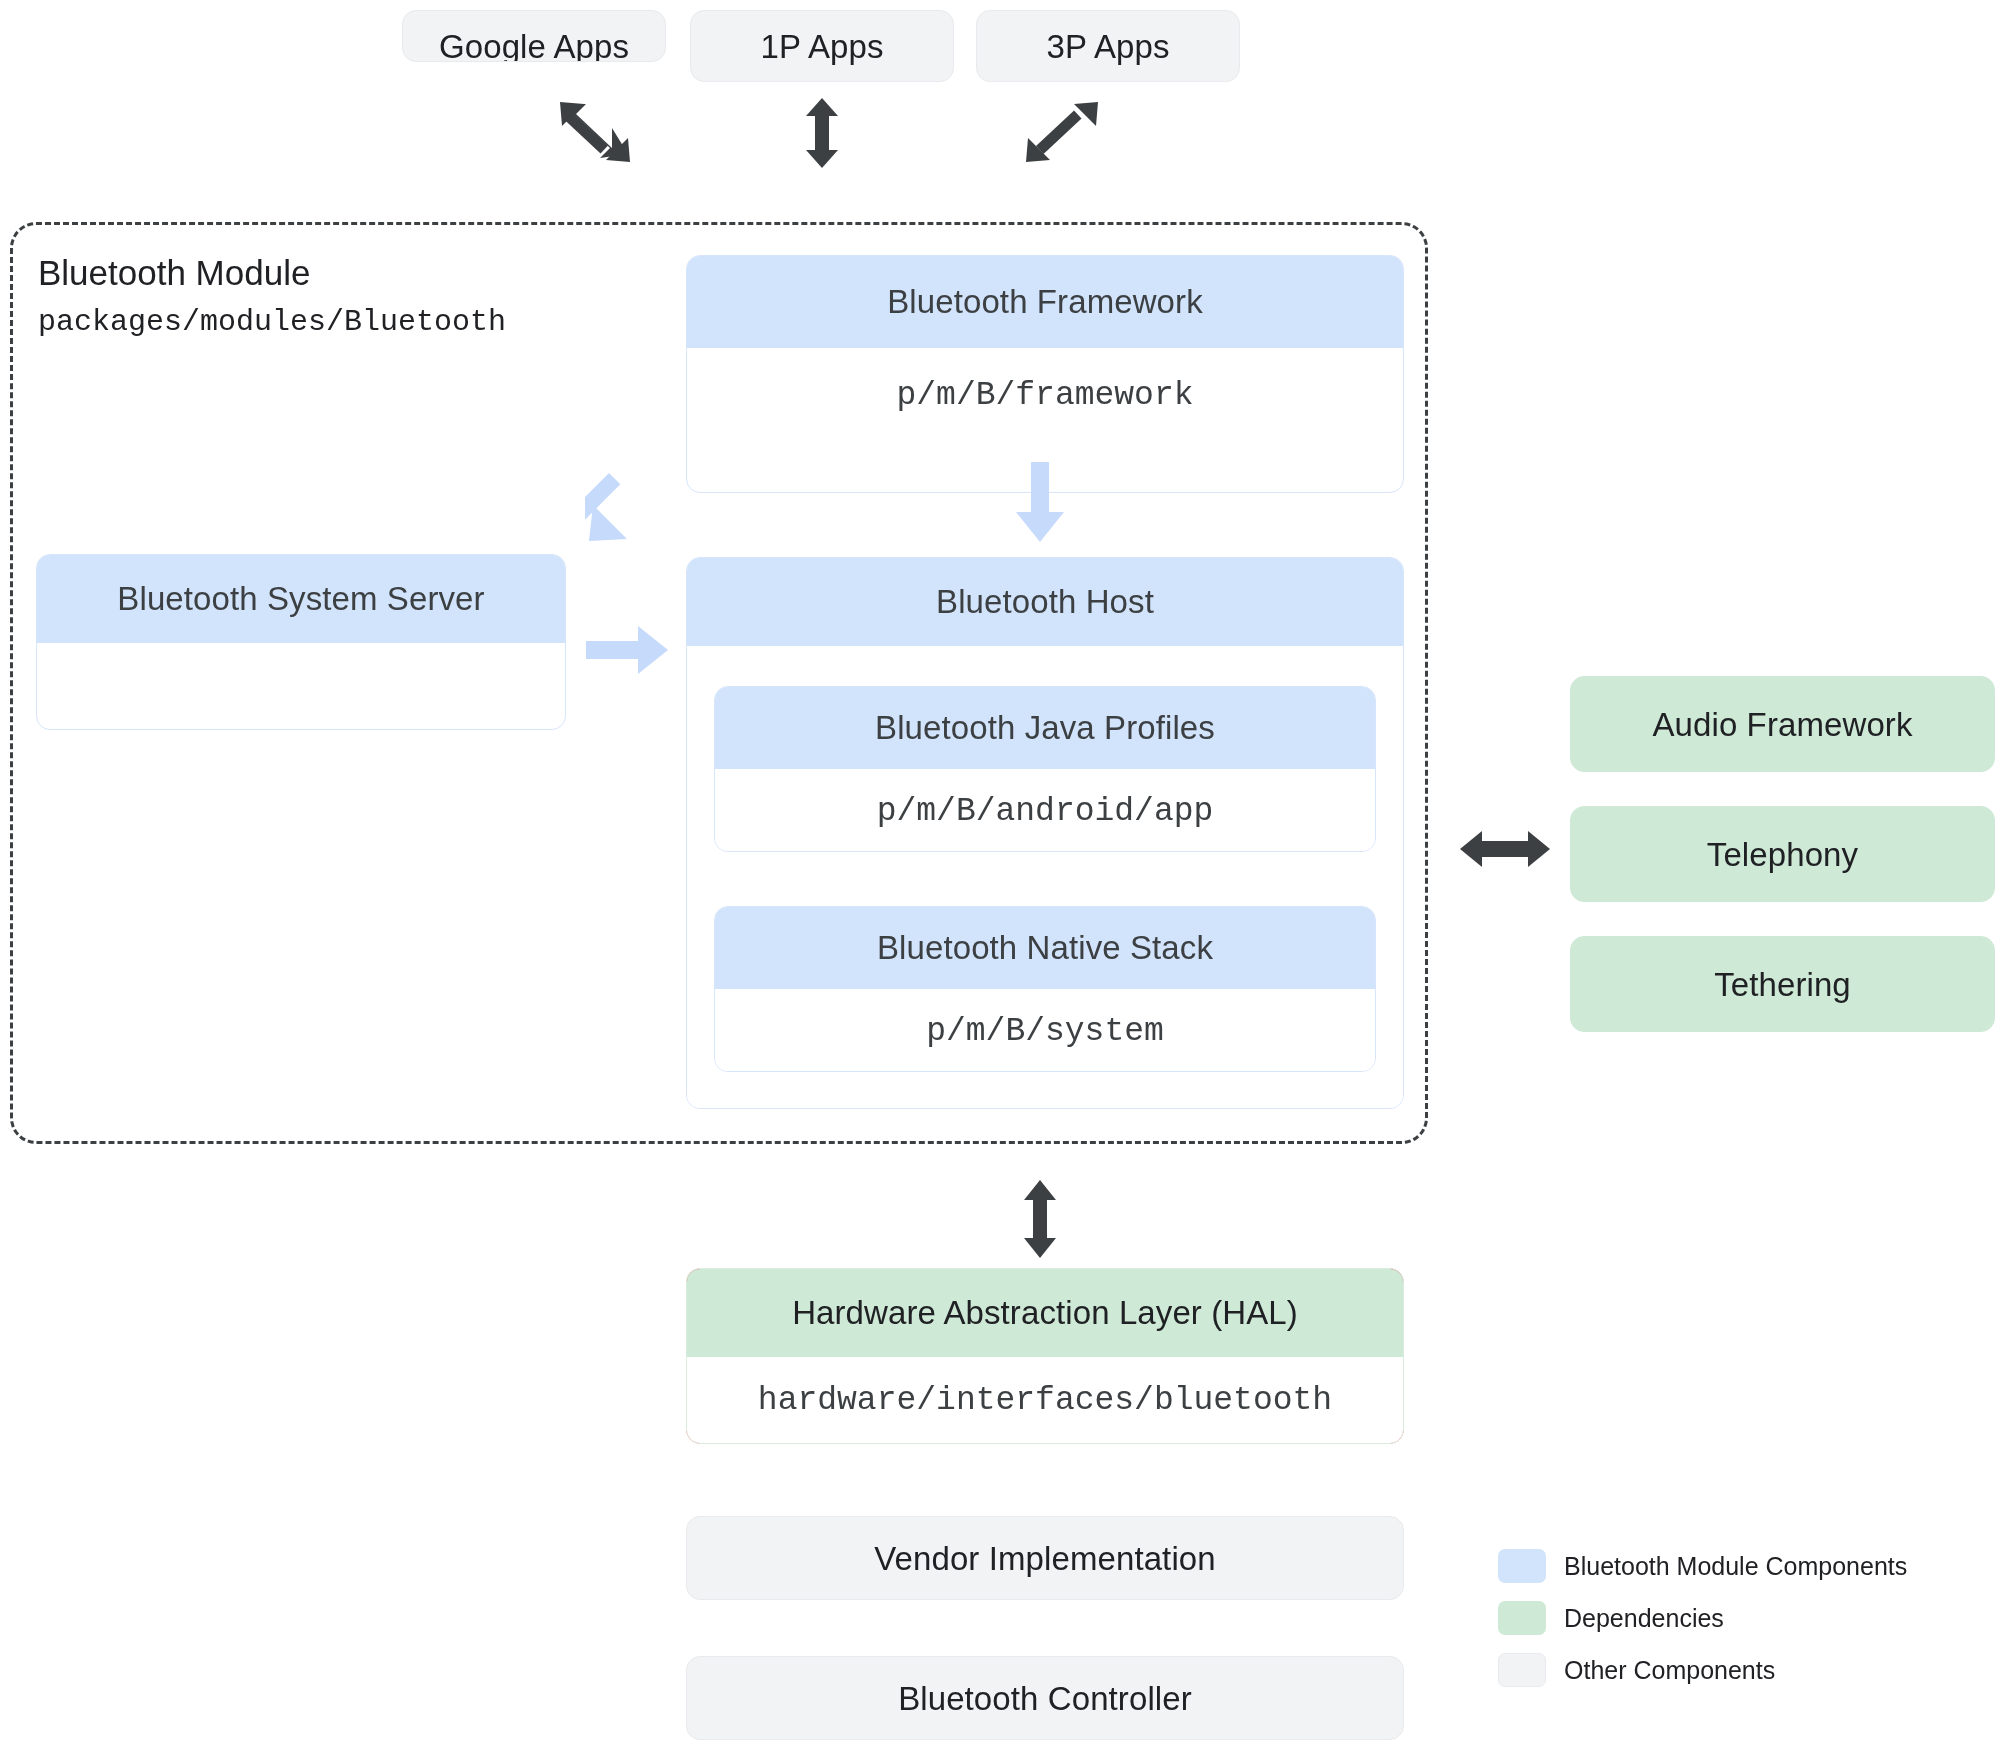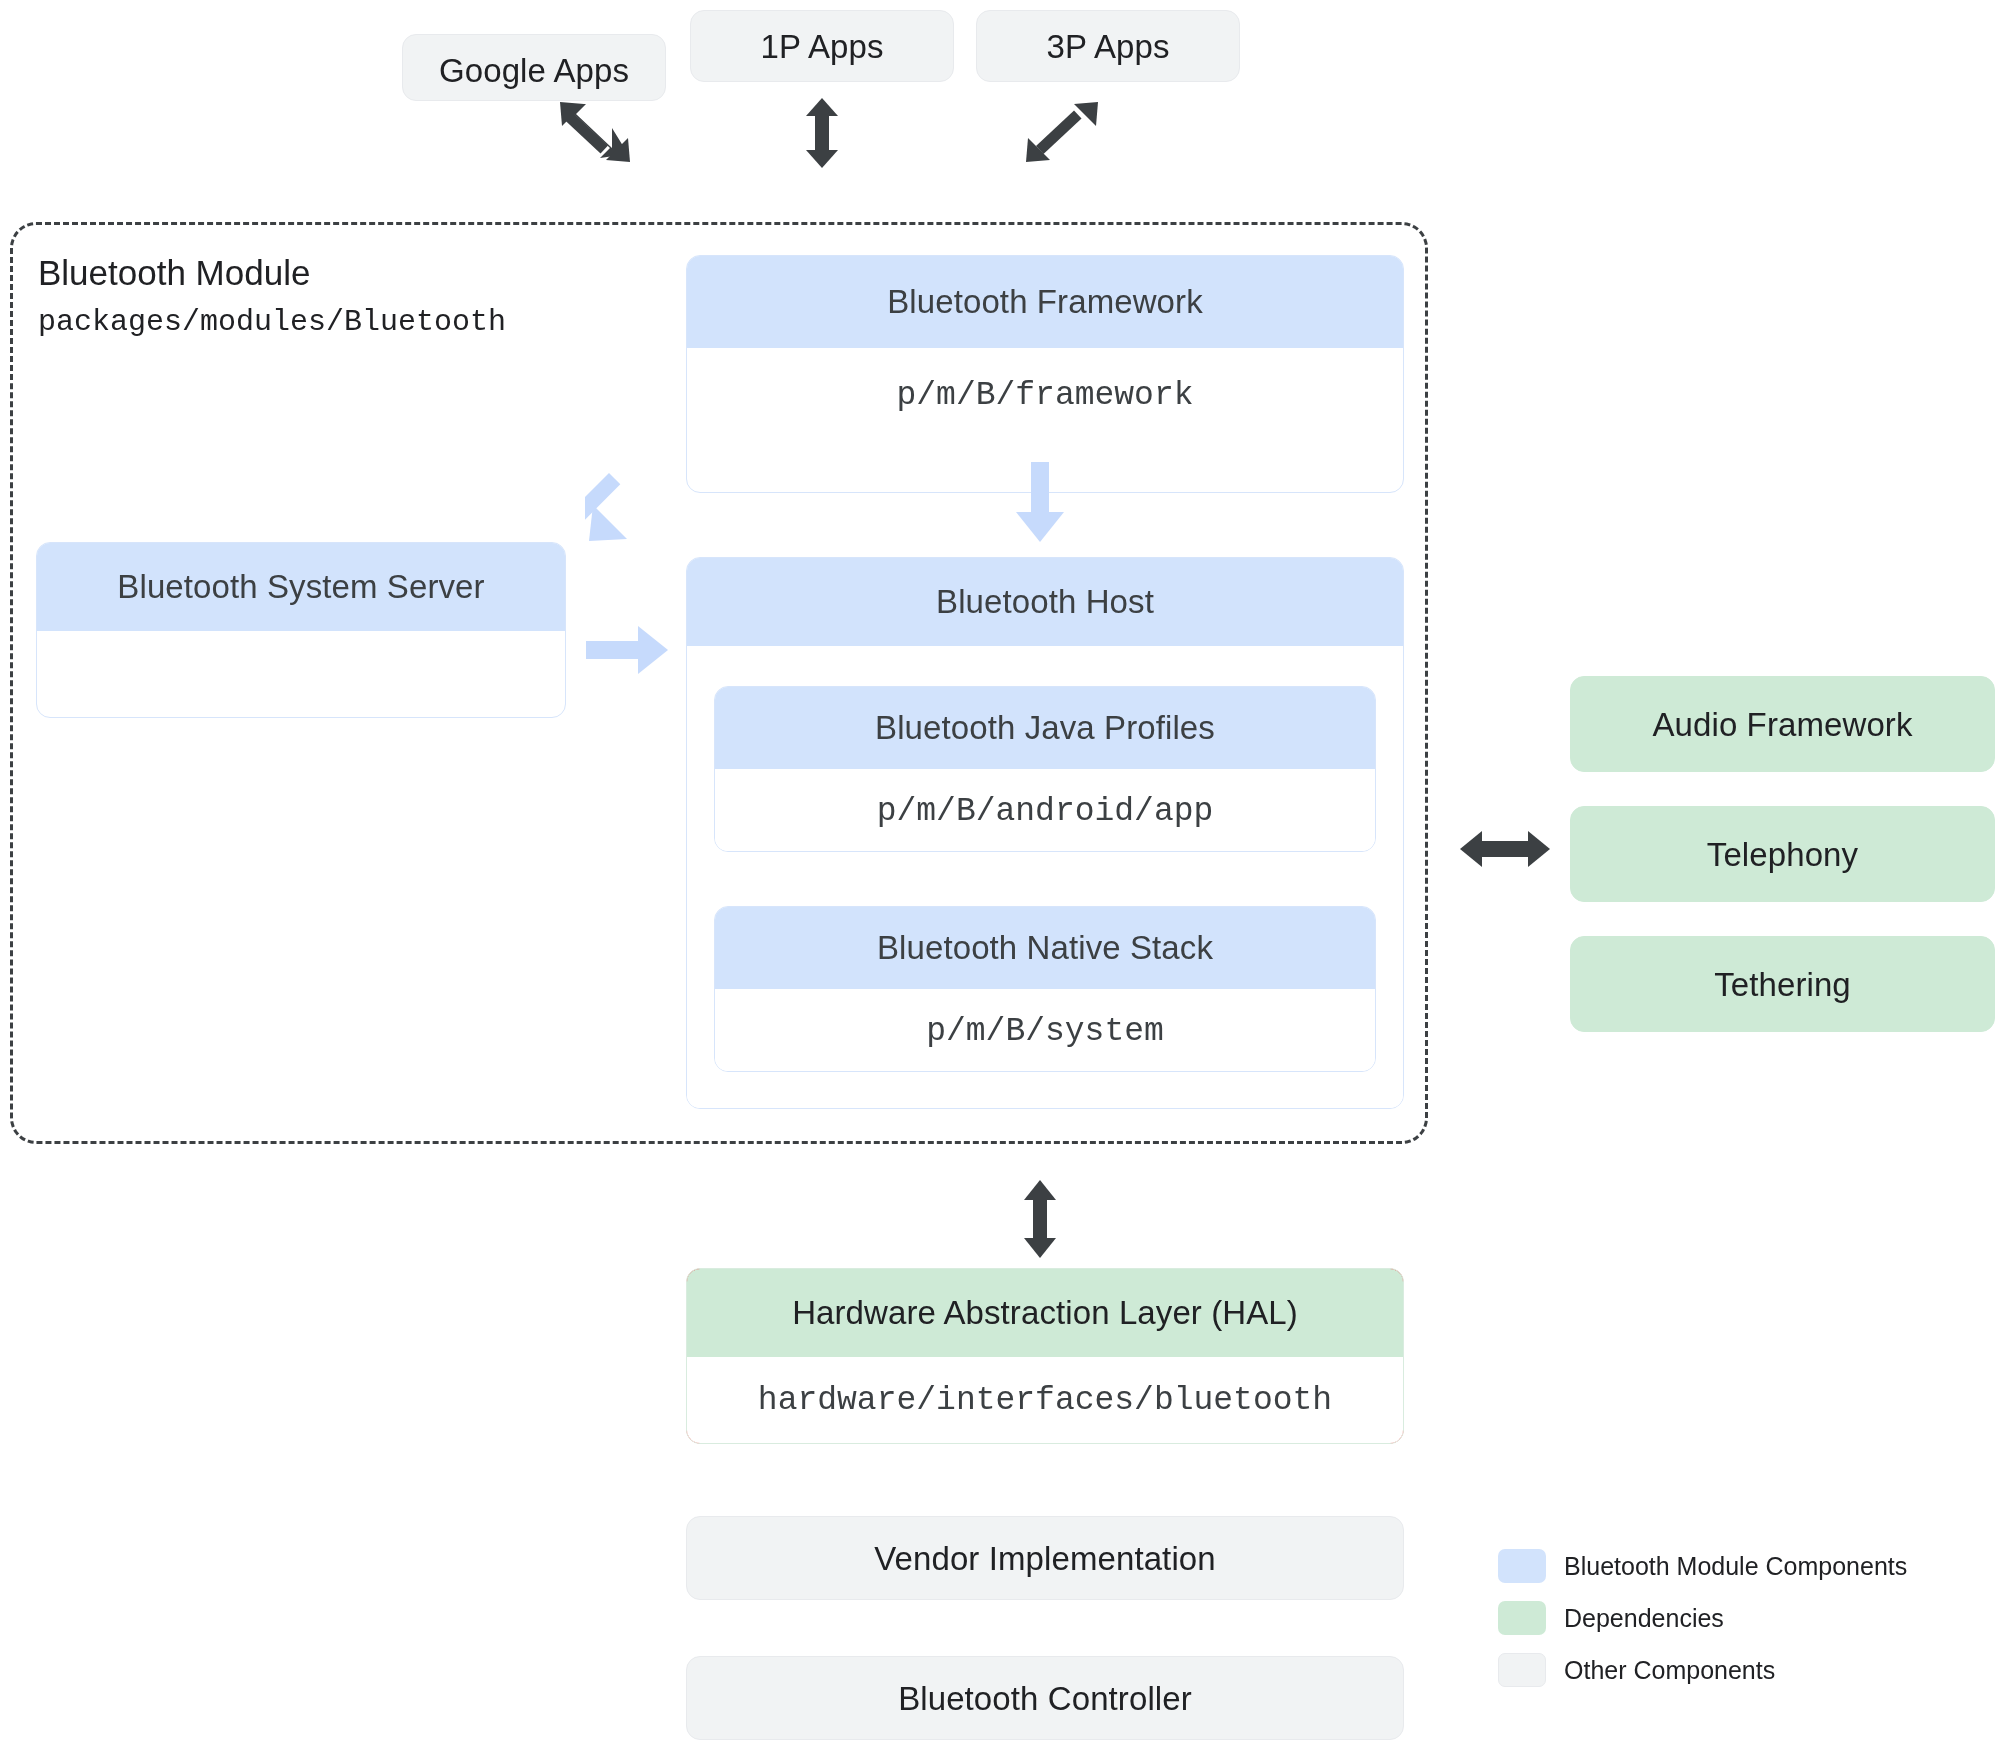--- a/index.html
+++ b/index.html
@@ -120,21 +120,21 @@
     font-size: 25px;
     color: #202124;
     white-space: nowrap;
   }
 </style>
 </head>
 <body>
 
 <div class="canvas">
 
-  <div class="node grey" style="left:402px; top:10px; width:264px; height:67px;margin-top:24px;">
+  <div class="node grey" style="left:402px; top:10px; width:264px; height:52px;">
     <div class="hdr" style="height:72px;">Google Apps</div>
   </div>
 
   <div class="node grey" style="left:690px; top:10px; width:264px; height:72px;">
     <div class="hdr" style="height:72px;">1P Apps</div>
   </div>
 
   <div class="node grey" style="left:976px; top:10px; width:264px; height:72px;">
     <div class="hdr" style="height:72px;">3P Apps</div>
   </div>
@@ -181,21 +181,21 @@
     </g>
   </svg>
 
   <svg class="arrow" style="left:1016px; top:462px;" width="48" height="82" viewBox="0 0 48 82">
     <g fill="#c6dafc">
       <rect x="15" y="0" width="18" height="56"></rect>
       <polygon points="24,80 0,50 48,50"></polygon>
     </g>
   </svg>
 
-  <div class="node blue" style="left:36px; top:542px; width:530px; height:176px;">
+  <div class="node blue" style="left:36px; top:554px; width:530px; height:176px;">
     <div class="hdr" style="height:88px;">Bluetooth System Server</div>
   </div>
 
   <svg class="arrow" style="left:586px; top:626px;" width="84" height="48" viewBox="0 0 84 48">
     <g fill="#c6dafc">
       <rect x="0" y="15" width="58" height="18"></rect>
       <polygon points="82,24 52,0 52,48"></polygon>
     </g>
   </svg>
 

